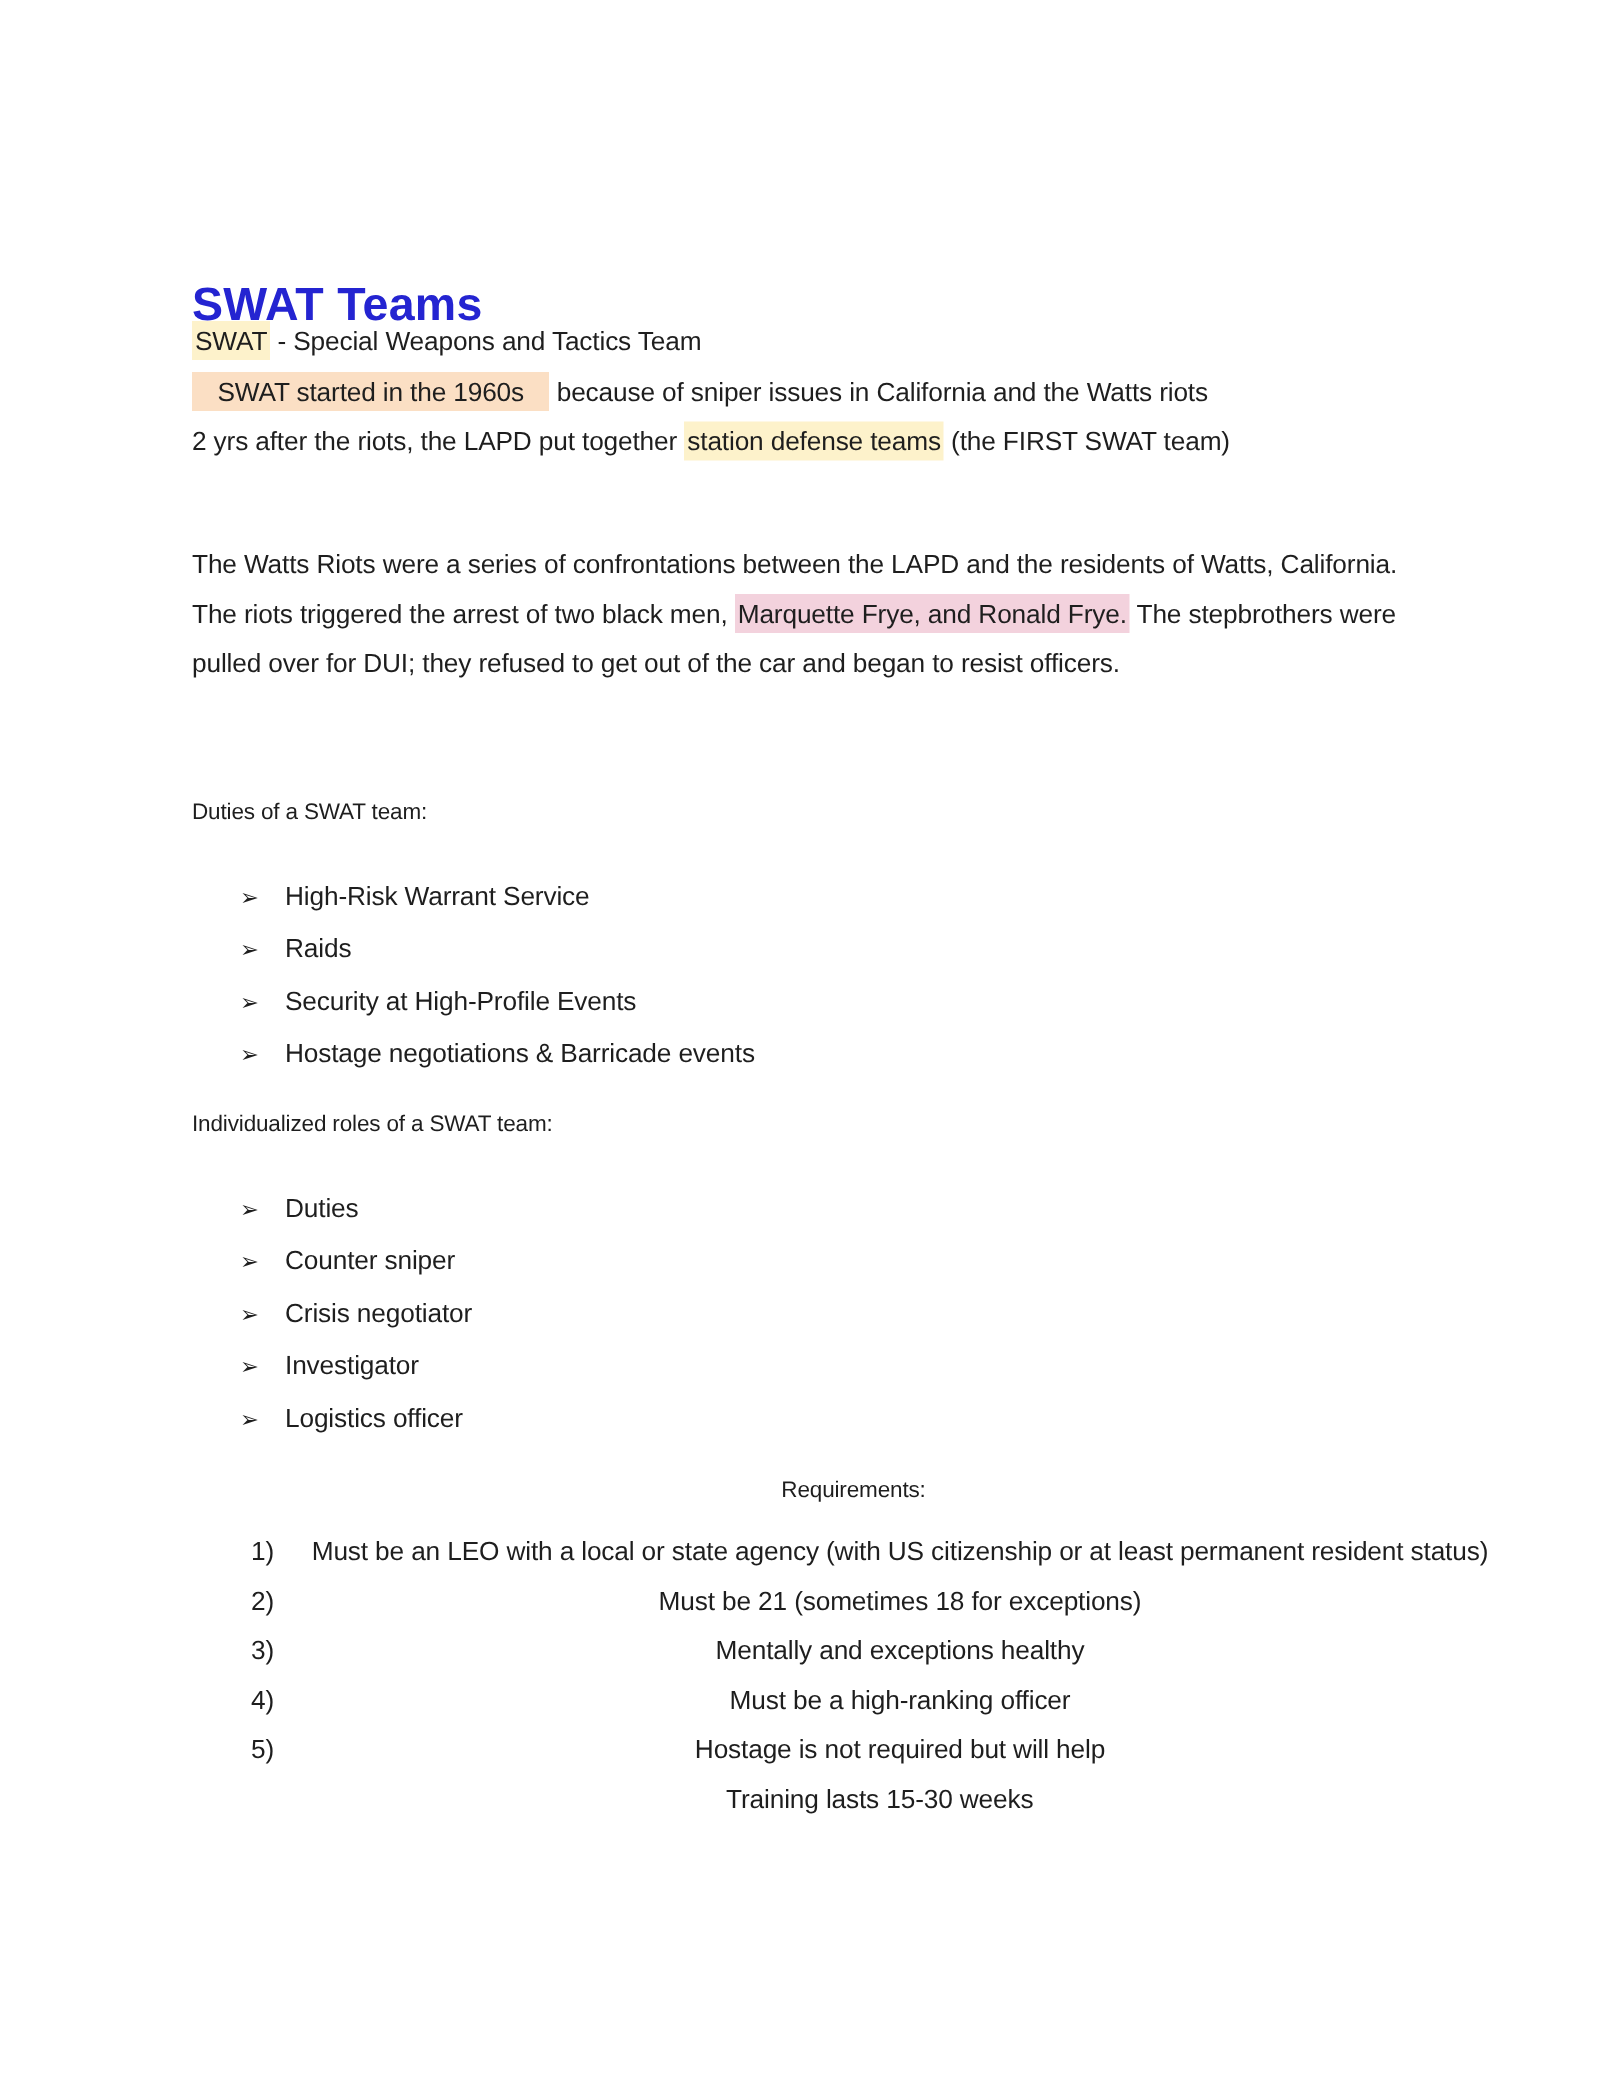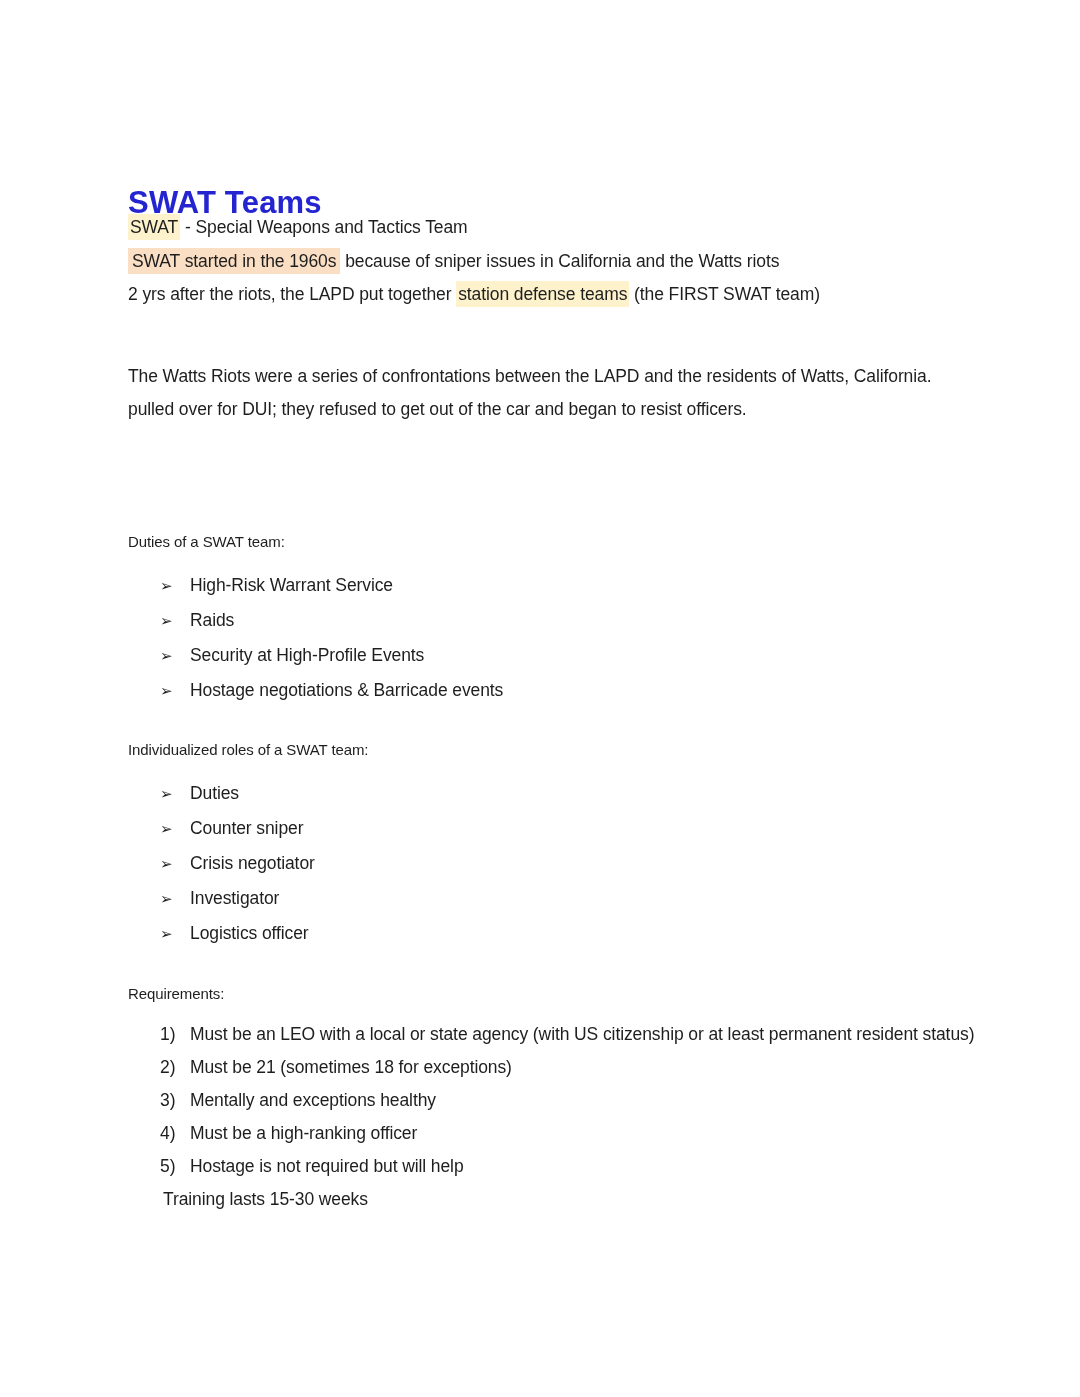--- a/index.html
+++ b/index.html
@@ -17,29 +17,29 @@
     top:164px;
     font-size:31px;
     font-weight:bold;
     color:#2424d1;
     letter-spacing:0.2px;
   }
   .bodytext{font-size:17.5px;letter-spacing:-0.1px;}
   .intro{top:211px;line-height:33.5px;white-space:nowrap;}
   .watts{top:360px;line-height:33px;white-space:nowrap;}
   .hl-y{background:#fdf2cb;padding:3px 2px;}
-  .hl-peach{background:#fbdfc4;padding:3px 4px;}
+  .hl-peach{background:#fbdfc4;padding:3px 17px;}
   .hl-pink{background:#f3d2dd;padding:3px 2px;}
   .udate{text-decoration:underline;text-underline-offset:3px;}
   .section-heading{
     font-size:15px;
     line-height:28px;
     letter-spacing:-0.1px;
   }
-  .blist{margin-top:12px;}
+  .blist{margin-top:24px;}
   .bitem{line-height:34px;white-space:nowrap;}
   .arrow{
     display:inline-block;
     width:30px;
     margin-left:32px;
     font-family:"DejaVu Sans",sans-serif;
     font-size:15px;
   }
   .nlist{margin-top:10px;}
   .nitem{display:flex;line-height:33px;align-items:flex-start;}
@@ -55,20 +55,21 @@
   <h1 class="abs title">SWAT Teams</h1>
 
   <div class="abs intro bodytext">
     <div><span class="hl-y">SWAT</span><span> - Special Weapons and Tactics Team</span></div>
     <div><span class="hl-peach">SWAT started in the 1960s</span><span> because of sniper issues in California and the Watts riots</span></div>
     <div><span>2 yrs after the riots, the LAPD put together </span><span class="hl-y">station defense teams</span><span> (the FIRST SWAT team)</span></div>
   </div>
 
   <div class="abs watts bodytext">
     <div>The Watts Riots were a series of confrontations between the LAPD and the residents of Watts, California.</div>
+    <div><span>The riots triggered the arrest of two black men, </span><span class="hl-pink">Marquette Frye, and Ronald Frye.</span><span> The stepbrothers were</span></div>
     <div>pulled over for DUI; they refused to get out of the car and began to resist officers.</div>
   </div>
 
   <div class="abs" style="top:528px;">
     <div class="section-heading">Duties of a SWAT team:</div>
     <div class="blist bodytext">
       <div class="bitem"><span class="arrow">➢</span><span>High-Risk Warrant Service</span></div>
       <div class="bitem"><span class="arrow">➢</span><span>Raids</span></div>
       <div class="bitem"><span class="arrow">➢</span><span>Security at High-Profile Events</span></div>
       <div class="bitem"><span class="arrow">➢</span><span>Hostage negotiations &amp; Barricade events</span></div>
@@ -79,21 +80,21 @@
     <div class="section-heading">Individualized roles of a SWAT team:</div>
     <div class="blist bodytext">
       <div class="bitem"><span class="arrow">➢</span><span>Duties</span></div>
       <div class="bitem"><span class="arrow">➢</span><span>Counter sniper</span></div>
       <div class="bitem"><span class="arrow">➢</span><span>Crisis negotiator</span></div>
       <div class="bitem"><span class="arrow">➢</span><span>Investigator</span></div>
       <div class="bitem"><span class="arrow">➢</span><span>Logistics officer</span></div>
     </div>
   </div>
 
-  <div class="abs" style="top:980px;">
+  <div class="abs" style="top:980px;text-align:center;">
     <div class="section-heading">Requirements:</div>
     <div class="nlist bodytext">
       <div class="nitem">
           <span class="num">1)</span>
           <span class="ntext">Must be an LEO with a local or state agency (with US citizenship or at least permanent resident status)</span>
         </div>
       <div class="nitem">
           <span class="num">2)</span>
           <span class="ntext">Must be 21 (sometimes 18 for exceptions)</span>
         </div>

